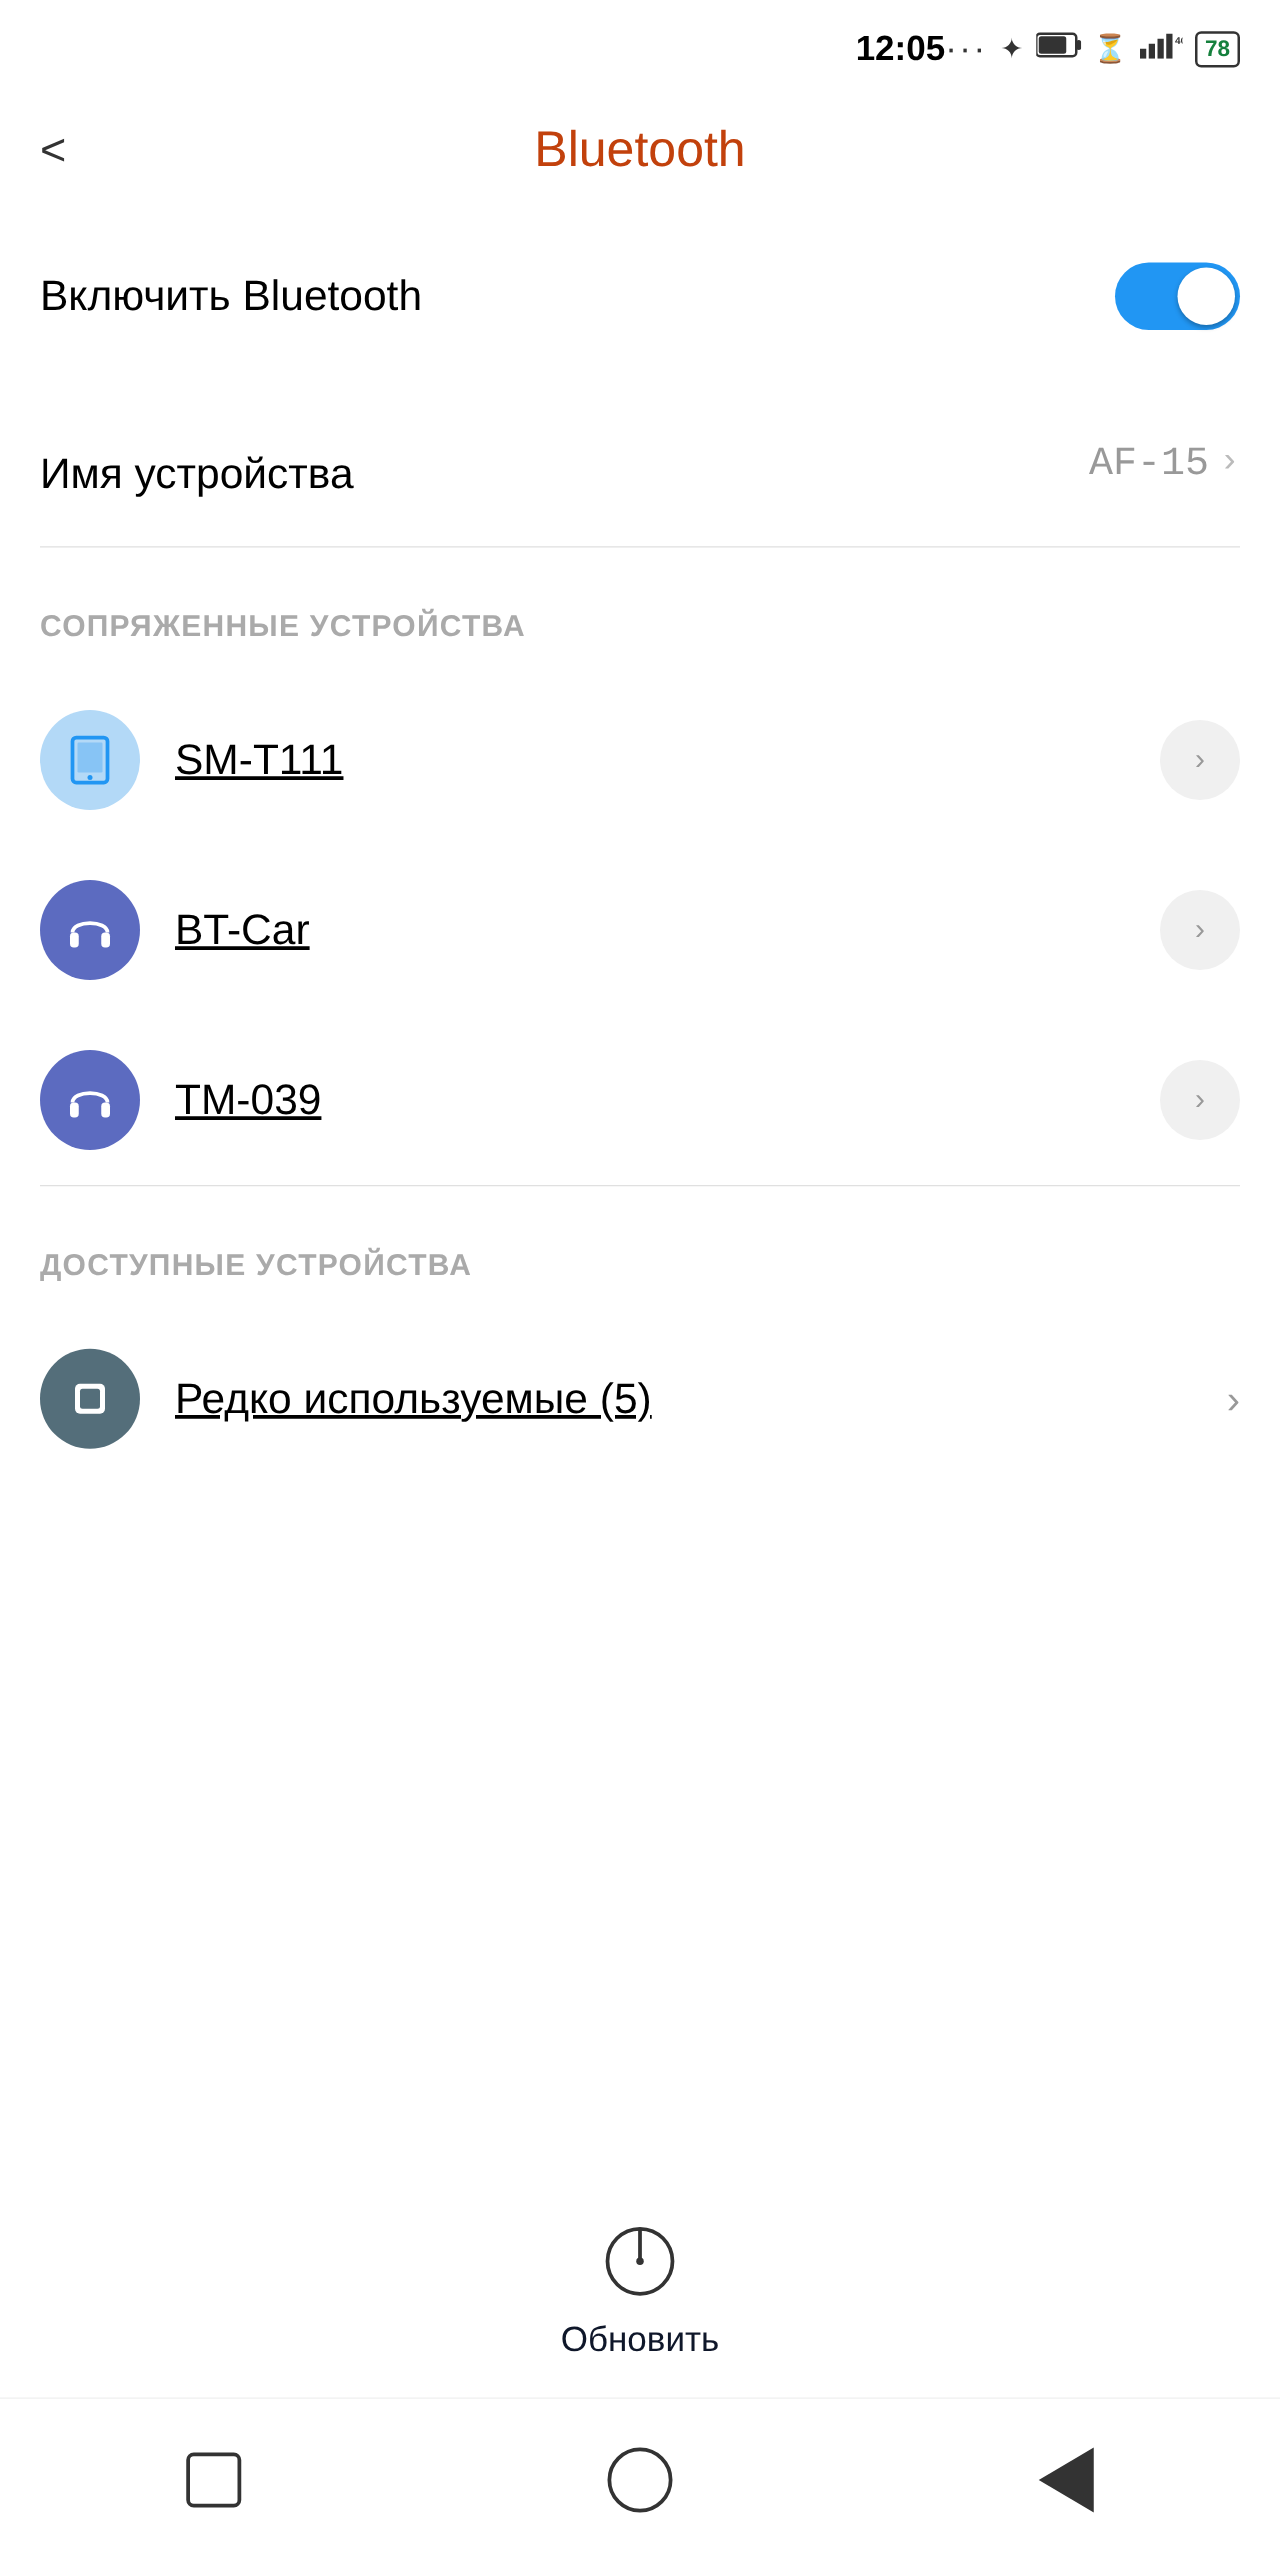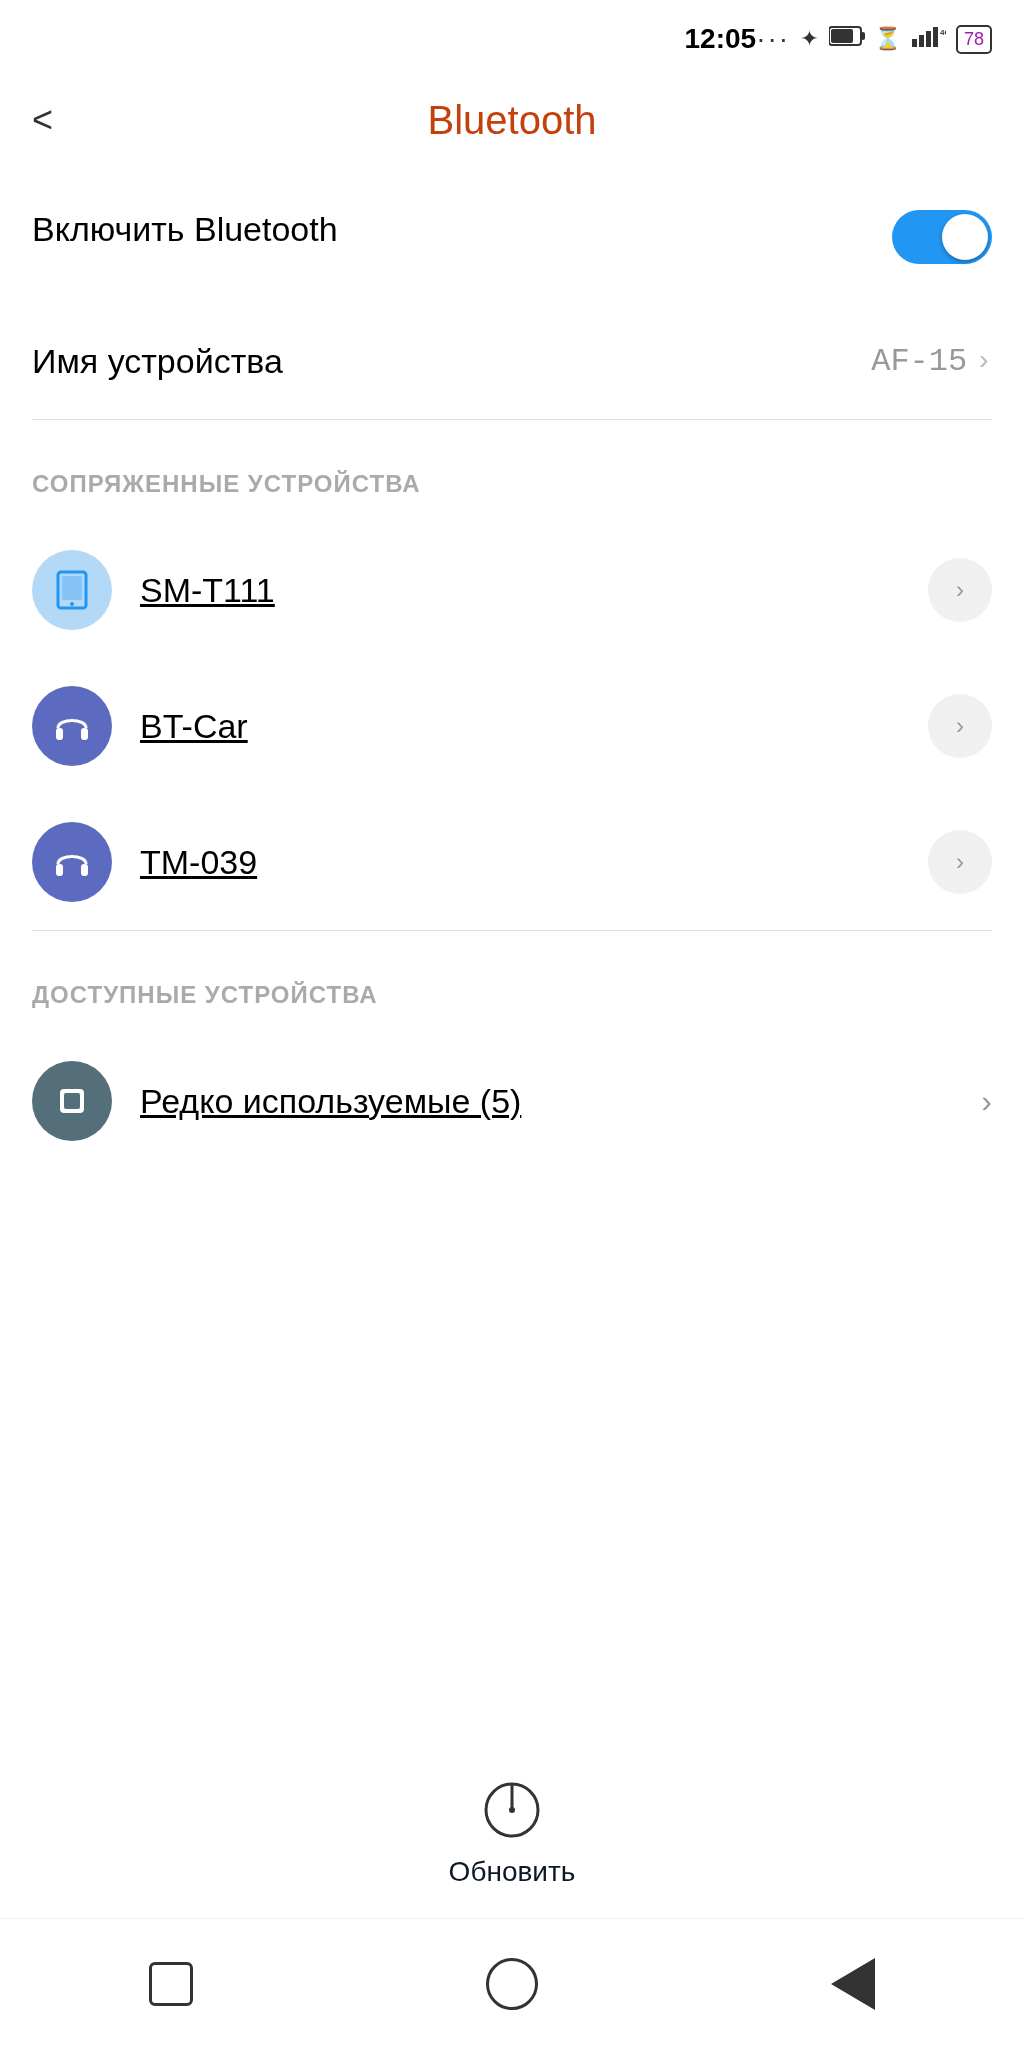--- a/index.html
+++ b/index.html
@@ -33,22 +33,22 @@
     }
     .status-icon {
       font-size: 22px;
       color: #333;
     }
     .battery-badge {
       border: 2px solid #333;
       border-radius: 5px;
       padding: 2px 6px;
       font-size: 18px;
-      font-weight: 400;
-      color: #a21caf;
+      font-weight: 700;
+      color: #15803d;
     }
 
     
     .header {
       display: flex;
       align-items: center;
       justify-content: center;
       padding: 20px 32px;
       position: relative;
       height: 100px;
@@ -68,20 +68,21 @@
     }
 
     
     .content {
       padding: 0 32px;
     }
 
     
     .toggle-row {
       display: flex;
+      align-items: center;
       justify-content: space-between;
       padding: 40px 0;
     }
     .toggle-label {
       font-size: 34px;
       color: #000;
     }
     .toggle {
       width: 100px;
       height: 54px;
@@ -104,20 +105,21 @@
     
     .device-name-row {
       display: flex;
       align-items: center;
       justify-content: space-between;
       padding: 38px 0;
     }
     .device-name-label {
       font-size: 34px;
       color: #000;
+      margin-top: 18px;
     }
     .device-name-value {
       display: flex;
       align-items: center;
       gap: 8px;
       color: #999;
       font-size: 32px;
       font-family: Liberation Mono, monospace;
     }
     .chevron-right {

